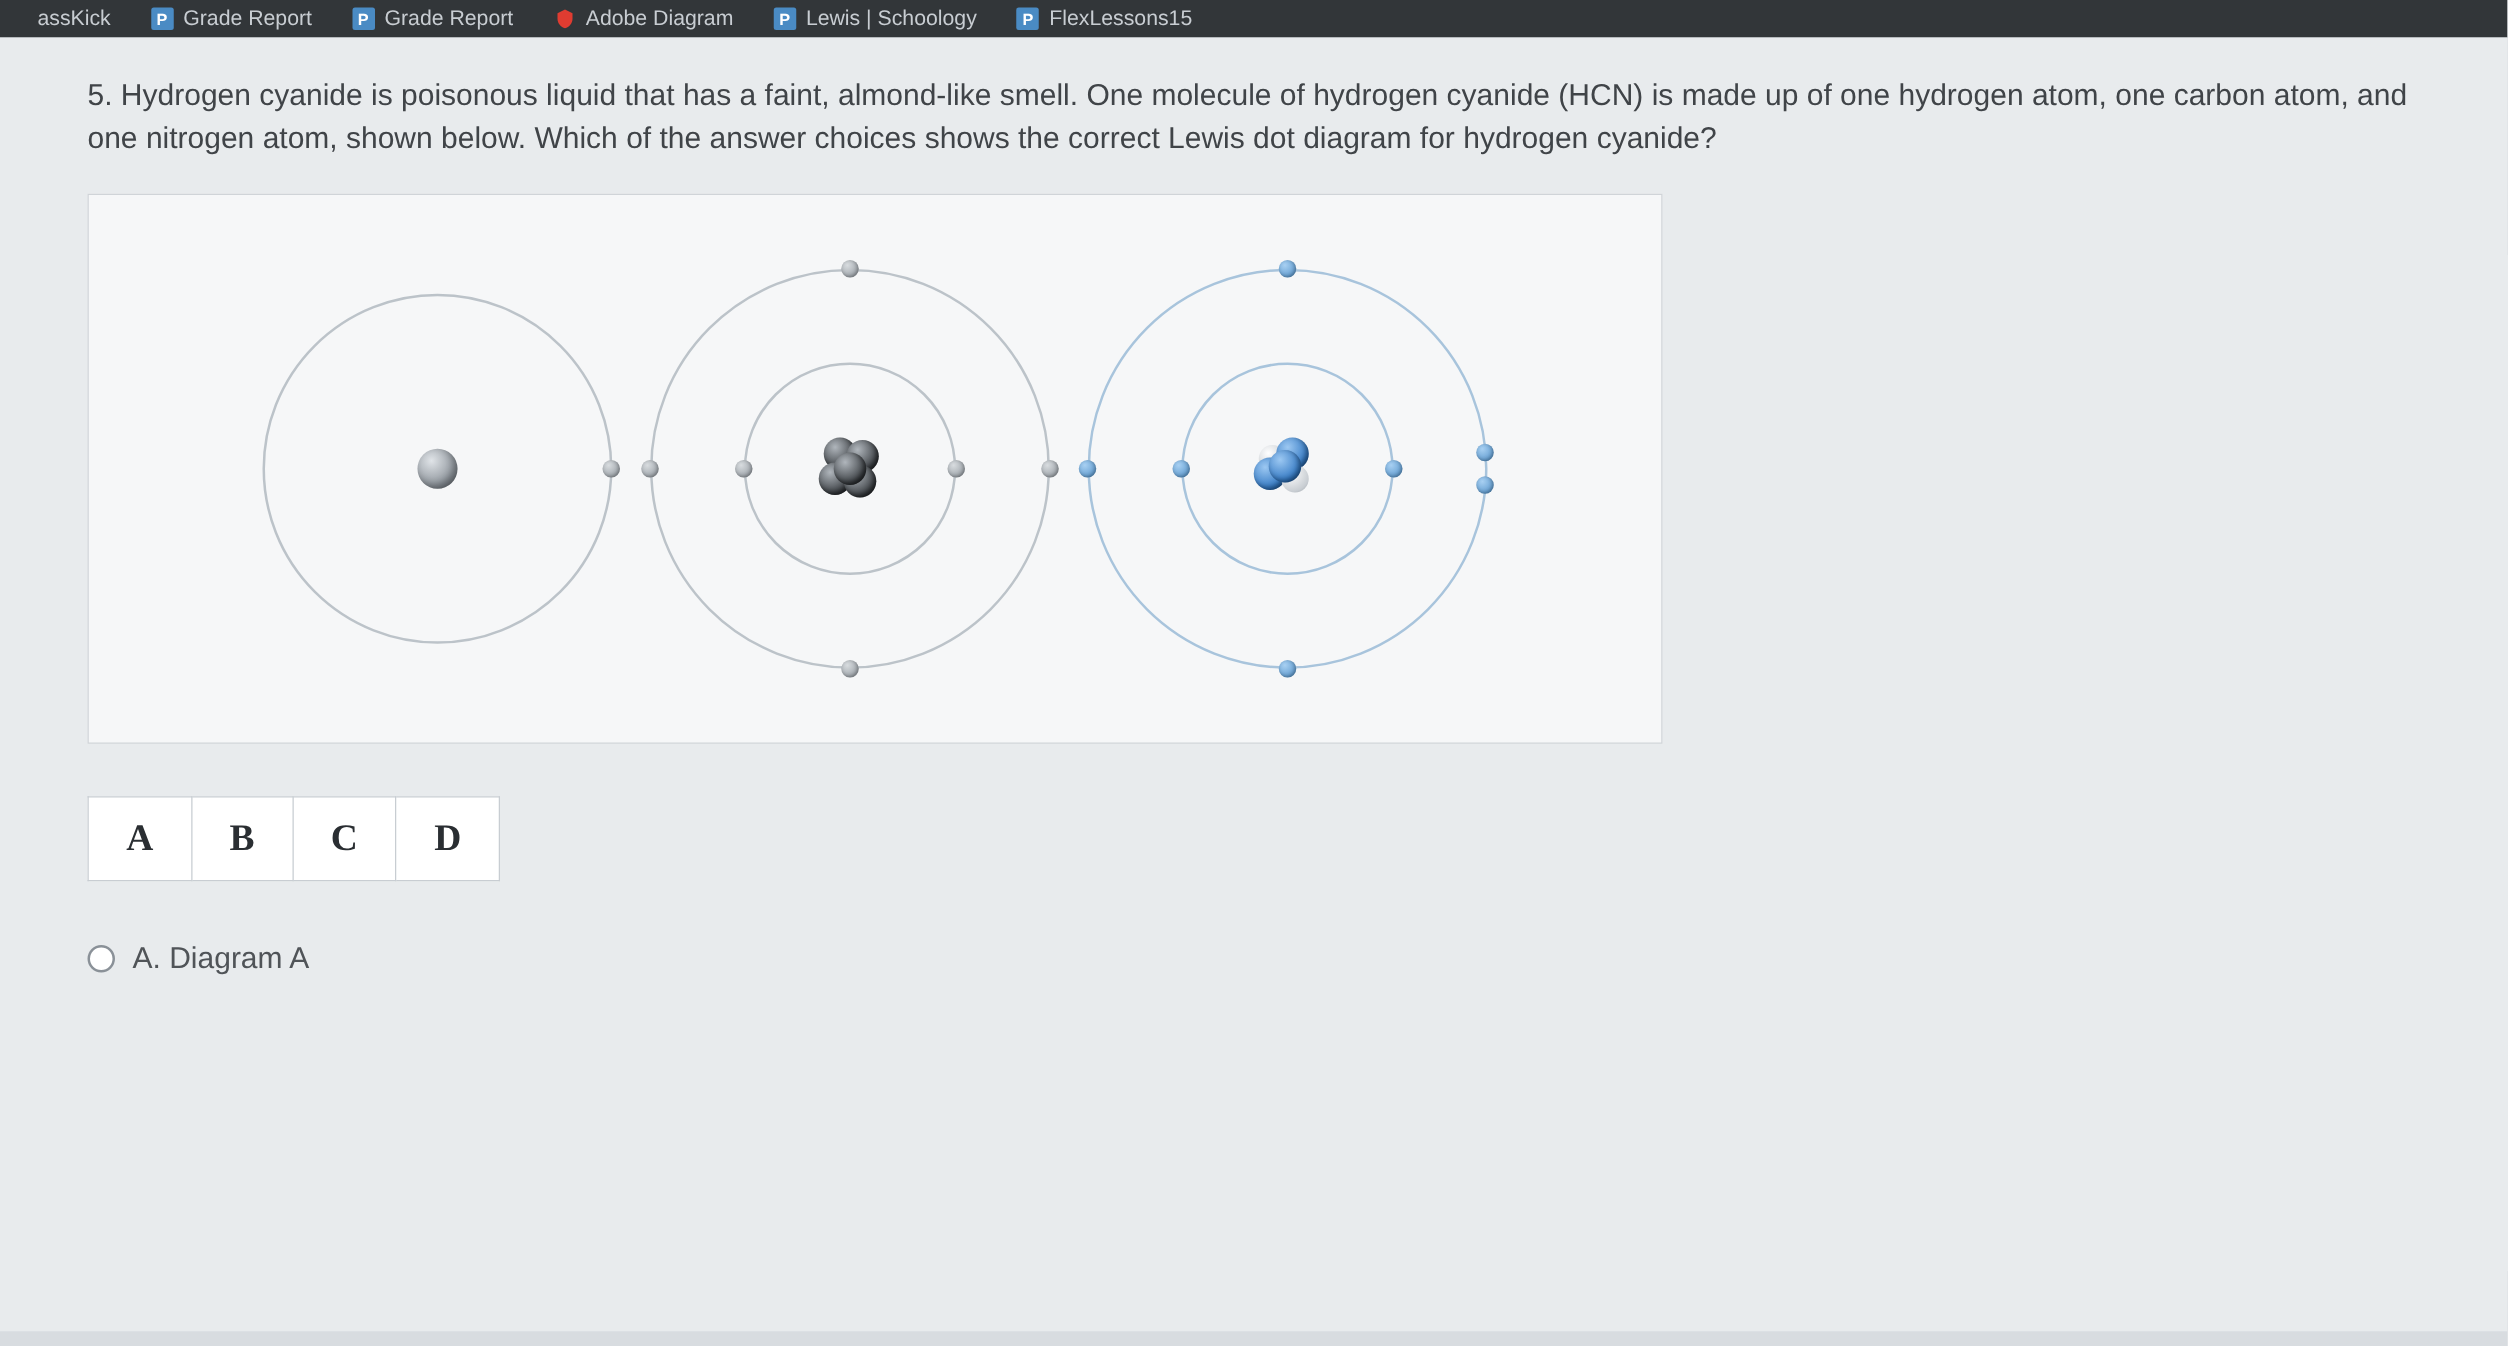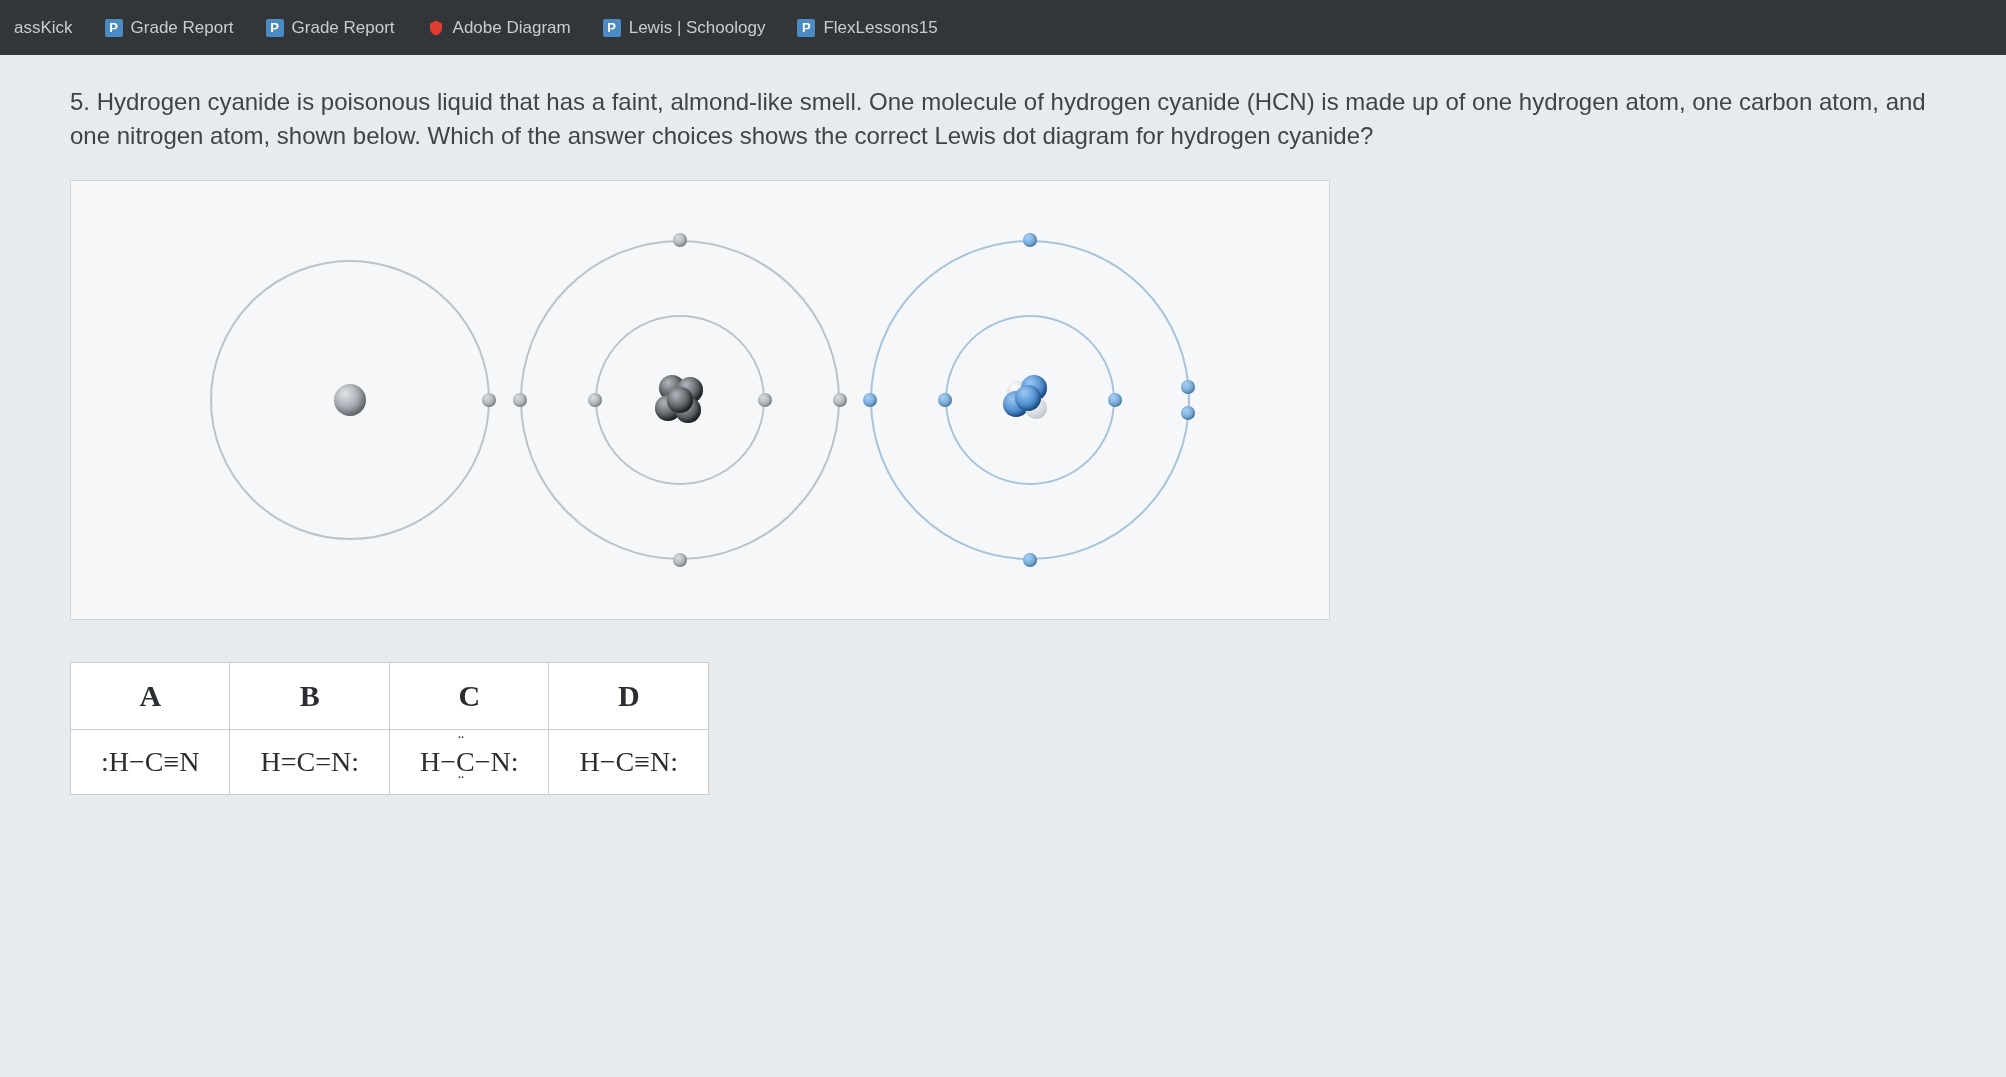--- a/index.html
+++ b/index.html
@@ -5,24 +5,24 @@
     * { margin: 0; padding: 0; box-sizing: border-box; }
     body {
       font-family: Arial, Helvetica, sans-serif;
       background: #d8dce0;
       width: 2006px;
       height: 1077px;
       overflow: hidden;
     }
     .tab-bar {
       background: #323639;
-      height: 55px;
-      display: flex;
-      align-items: center;
-      padding: 0 0;
+      height: 30px;
+      display: flex;
+      align-items: center;
+      padding: 0 16px;
       gap: 4px;
     }
     .tab {
       display: flex;
       align-items: center;
       gap: 8px;
       padding: 6px 14px;
       color: #c8cdd2;
       font-size: 17px;
       cursor: pointer;
@@ -253,32 +253,22 @@
   </div>
 
   <table class="answer-table">
     <tbody>
         <tr>
       <th>A</th>
       <th>B</th>
       <th>C</th>
       <th>D</th>
     </tr>
-    <tr>
-      <td class="formula">
-        <span>:H−C≡N</span>
-      </td>
-      <td class="formula">
-        <span>H=C=N:</span>
-      </td>
-      <td class="formula">
-        <span>H−<span style="position:relative;">C<span style="position:absolute;left:2px;top:-14px;font-size:18px;">¨</span><span style="position:absolute;left:2px;bottom:-16px;font-size:18px;">¨</span></span>−N:</span>
-      </td>
-      <td class="formula">
-        <span>H−C≡N:</span>
-      </td>
-    </tr>
   </tbody>
     </table>
 
   <div class="choice-list">
+    <div class="choice">
+      <div class="radio"></div>
+      <span>A. Diagram A</span>
+    </div>
   </div>
 </div>
 
 </body></html>

